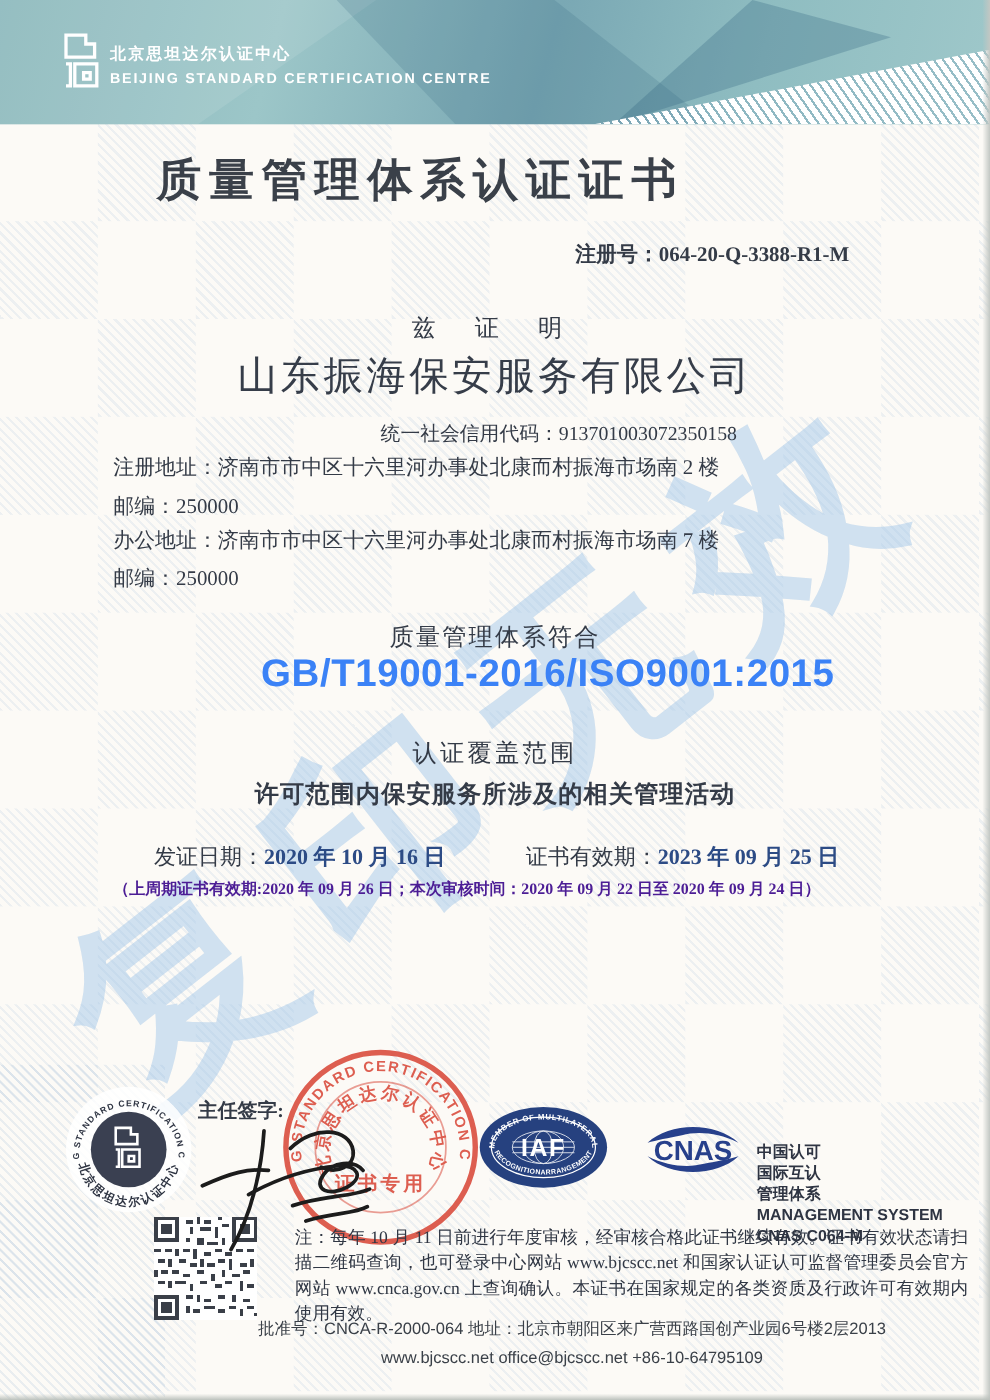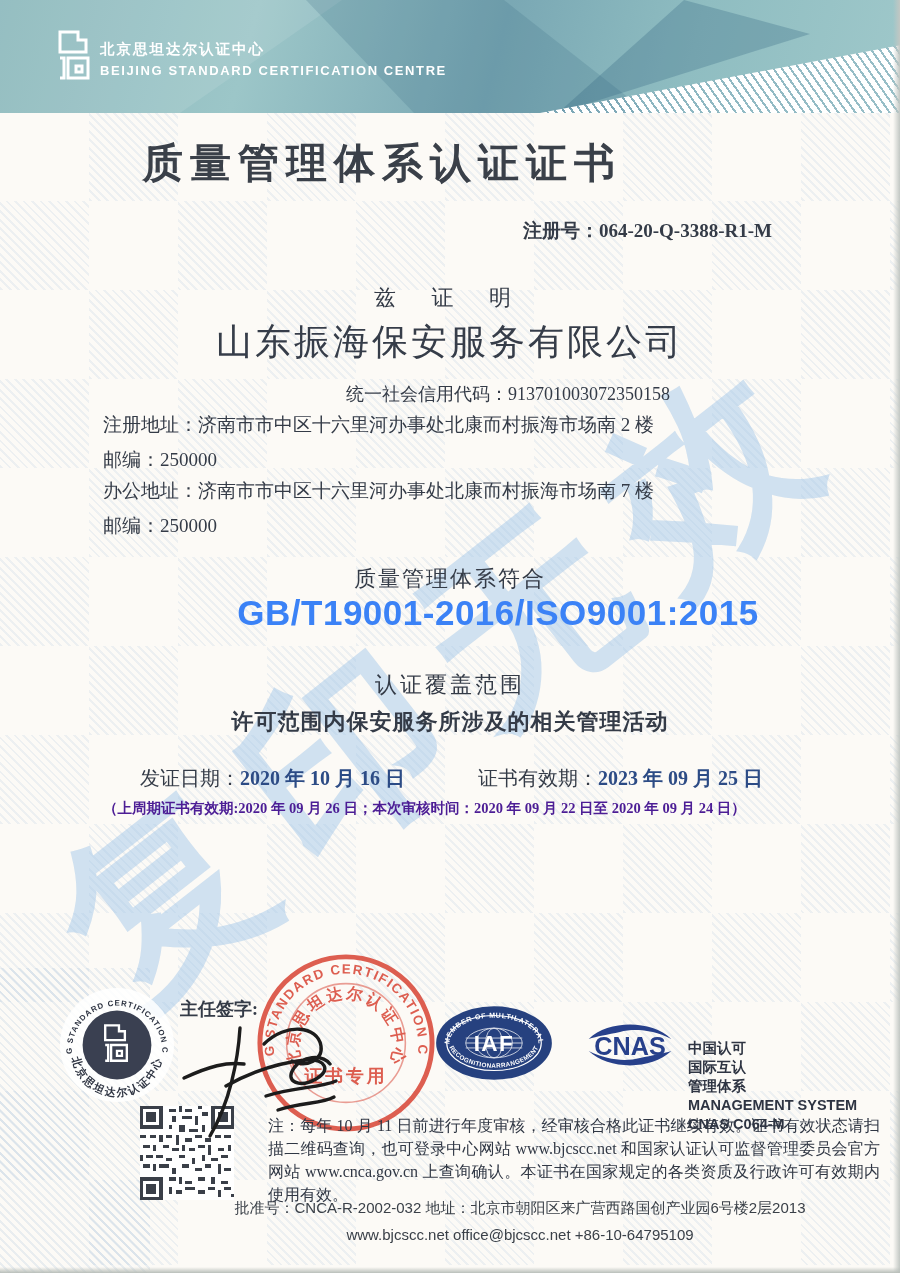--- a/index.html
+++ b/index.html
@@ -210,18 +210,18 @@
   <svg class="abs" style="left:140px;top:1106px;z-index:3;" width="94" height="94" viewBox="0 0 29 29" shape-rendering="crispEdges">
     <rect x="0" y="0" width="29" height="29" fill="#ffffff"></rect>
     <path fill="#3a3f48" d="M0 0h7v7H0zM22 0h7v7h-7zM0 22h7v7H0z"></path>
     <path fill="#ffffff" d="M1 1h5v5H1zM23 1h5v5h-5zM1 23h5v5H1z"></path>
     <path fill="#3a3f48" d="M2 2h3v3H2zM24 2h3v3h-3zM2 24h3v3H2z"></path>
     <path fill="#3a3f48" d="M9 1h2v1H9zM12 0h1v2h-1zM14 1h2v1h-2zM18 0h1v1h-1zM10 3h1v2h-1zM13 3h3v1h-3zM17 3h1v3h-1zM19 2h2v1h-2zM9 6h1v1H9zM12 6h2v2h-2zM15 7h3v1h-3zM19 6h1v2h-1zM0 9h2v1H0zM3 9h2v1H3zM6 9h1v2H6zM8 9h2v1H8zM11 9h1v3h-1zM14 10h2v1h-2zM17 9h2v1h-2zM20 10h2v1h-2zM23 9h2v1h-2zM26 9h2v1h-2zM1 12h2v1H1zM4 12h1v2H4zM7 12h2v1H7zM10 13h2v1h-2zM13 12h1v2h-1zM15 13h2v1h-2zM18 12h2v1h-2zM21 12h1v3h-1zM24 13h2v1h-2zM27 12h1v2h-1zM0 15h1v2H0zM2 15h2v1H2zM5 15h2v1H5zM8 16h2v1H8zM12 15h2v1h-2zM16 16h1v2h-1zM19 15h1v2h-1zM22 16h2v1h-2zM25 15h2v1h-2zM1 18h2v1H1zM4 18h1v2H4zM6 18h3v1H6zM10 19h1v2h-1zM13 18h2v1h-2zM17 19h2v1h-2zM20 18h2v1h-2zM24 18h1v3h-1zM26 19h2v1h-2zM9 22h2v1H9zM12 22h1v2h-1zM14 23h2v1h-2zM18 22h2v1h-2zM22 22h1v2h-1zM25 23h2v1h-2zM9 25h1v2H9zM11 26h2v1h-2zM14 25h3v1h-3zM18 26h2v1h-2zM21 25h2v1h-2zM24 26h1v2h-1zM26 25h2v1h-2zM28 27h1v1h-1z"></path>
   </svg>
 
   <div class="abs note">注：每年 10 月 11 日前进行年度审核，经审核合格此证书继续有效。证书有效状态请扫描二维码查询，也可登录中心网站 www.bjcscc.net 和国家认证认可监督管理委员会官方网站 www.cnca.gov.cn 上查询确认。本证书在国家规定的各类资质及行政许可有效期内使用有效。</div>
 
-  <div class="abs foot1">批准号：CNCA-R-2002-032   地址：北京市朝阳区来广营西路国创产业园6号楼2层2013</div>
+  <div class="abs foot1">批准号：CNCA-R-2000-064   地址：北京市朝阳区来广营西路国创产业园6号楼2层2013</div>
   <div class="abs foot2">www.bjcscc.net   office@bjcscc.net   +86-10-64795109</div>
 
   <div class="abs edge-r"></div>
   <div class="abs edge-b"></div>
 </div>
 
 </body></html>

